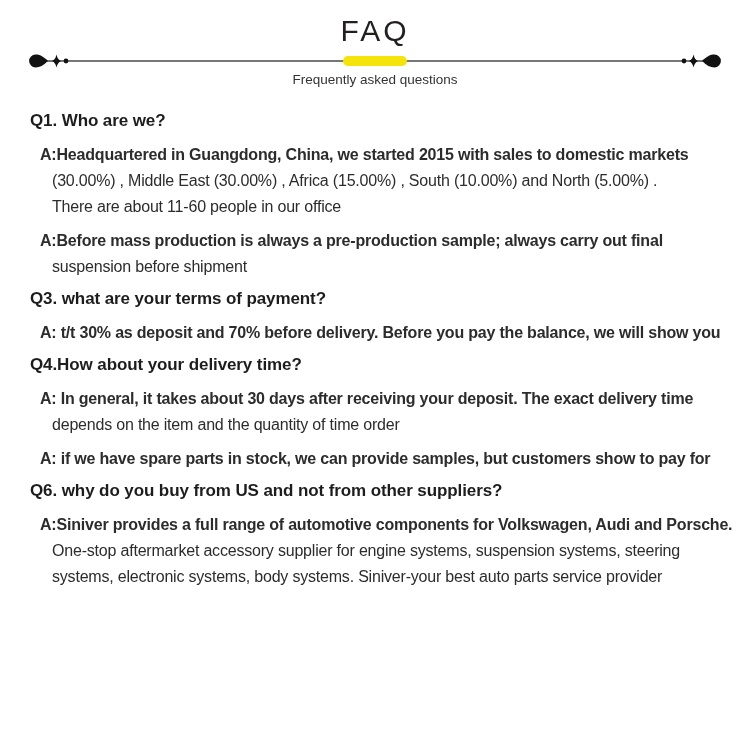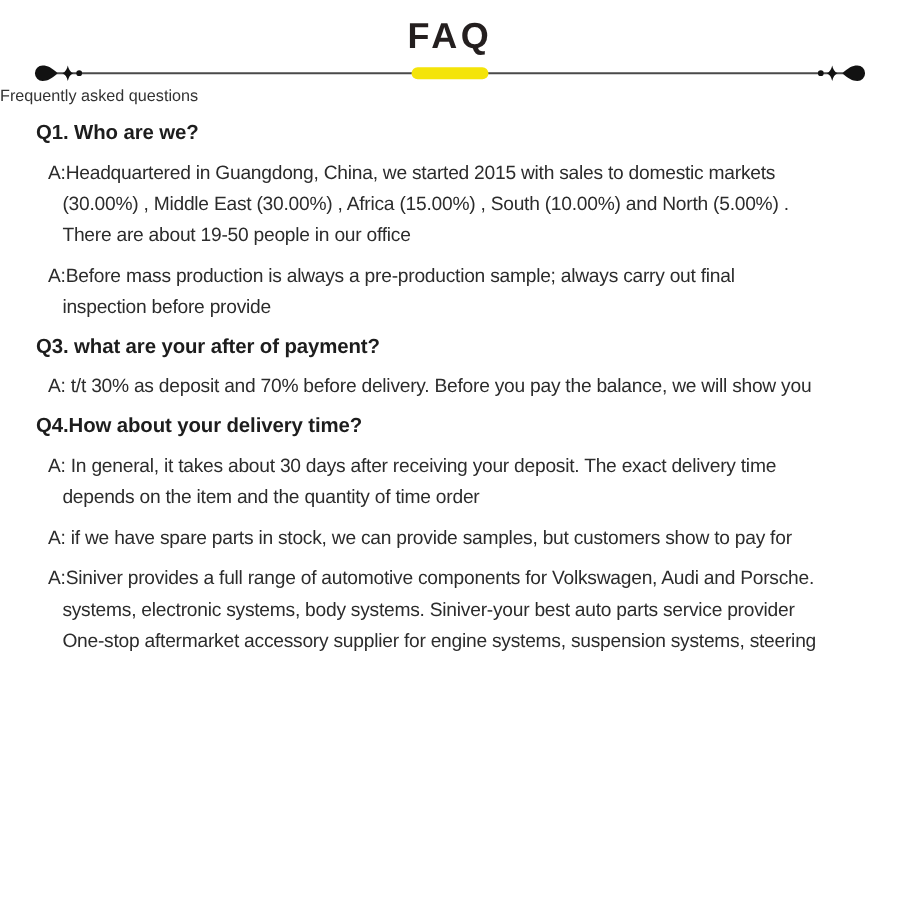--- a/index.html
+++ b/index.html
@@ -9,64 +9,65 @@
     position:relative;
     width:750px; height:750px;
     background:#ffffff;
     overflow:hidden;
     margin:0 auto;
   }
   .header { padding-top:12px; }
   .title {
     text-align:center;
     font-size:30px;
-    font-weight:700;
+    font-weight:400;
     letter-spacing:3px;
     line-height:38px;
     color:var(--title-color,#241f1f);
   }
   .divider {
     position:relative;
     height:22px;
   }
   .divider svg { position:absolute; left:0; top:0; }
   .accent-bar {
     position:absolute;
     left:50%; top:6px;
     transform:translateX(-50%);
     width:64px; height:10px;
     border-radius:5px;
     background:var(--accent,#f4e409);
   }
   .subtitle {
+    text-align:center;
     font-size:13.5px;
     line-height:16px;
     color:var(--subtitle-color,#333333);
   }
   .content {
-    margin-top:12px;
+    margin-top:22px;
     padding:0 18px 0 30px;
   }
   .faq-item { margin-bottom:8px; }
   .q {
     font-size:17px;
     font-weight:700;
     letter-spacing:-0.1px;
     line-height:22px;
     margin:0 0 10px 0;
     color:var(--question-color,#1d1d1d);
   }
   .a-line {
     font-size:16px;
     letter-spacing:-0.2px;
     line-height:26px;
     white-space:nowrap;
     color:var(--answer-color,#2c2c2c);
   }
-  .a-line.first { padding-left:10px; }
+  .a-line.first { padding-left:10px;font-weight:bold; }
   .a-line.cont  { padding-left:22px; }
 </style>
 </head>
 <body>
 
 <div class="page">
 
   <div class="header">
     <div class="title">FAQ</div>
 
@@ -90,54 +91,55 @@
     <div class="subtitle">Frequently asked questions</div>
   </div>
 
   <div class="content">
 
     <div class="faq-item">
       <h2 class="q">Q1. Who are we?</h2>
       <div class="a">
         <div class="a-line first">A:Headquartered in Guangdong, China, we started 2015 with sales to domestic markets</div>
         <div class="a-line cont">(30.00%) , Middle East (30.00%) , Africa (15.00%) , South (10.00%) and North (5.00%) .</div>
-        <div class="a-line cont">There are about 19-50 people in our office</div>
+        <div class="a-line cont">There are about 11-60 people in our office</div>
       </div>
     </div>
 
     <div class="faq-item">
       <div class="a">
         <div class="a-line first">A:Before mass production is always a pre-production sample; always carry out final</div>
-        <div class="a-line cont">inspection before provide</div>
+        <div class="a-line cont">suspension before shipment</div>
       </div>
     </div>
 
     <div class="faq-item">
-      <h2 class="q">Q3. what are your after of payment?</h2>
+      <h2 class="q">Q3. what are your terms of payment?</h2>
       <div class="a">
         <div class="a-line first">A: t/t 30% as deposit and 70% before delivery. Before you pay the balance, we will show you</div>
       </div>
     </div>
 
     <div class="faq-item">
       <h2 class="q">Q4.How about your delivery time?</h2>
       <div class="a">
         <div class="a-line first">A: In general, it takes about 30 days after receiving your deposit. The exact delivery time</div>
         <div class="a-line cont">depends on the item and the quantity of time order</div>
       </div>
     </div>
 
     <div class="faq-item">
       <div class="a">
         <div class="a-line first">A: if we have spare parts in stock, we can provide samples, but customers show to pay for</div>
       </div>
     </div>
 
     <div class="faq-item">
+      <h2 class="q">Q6. why do you buy from US and not from other suppliers?</h2>
       <div class="a">
         <div class="a-line first">A:Siniver provides a full range of automotive components for Volkswagen, Audi and Porsche.</div>
+        <div class="a-line cont">One-stop aftermarket accessory supplier for engine systems, suspension systems, steering</div>
         <div class="a-line cont">systems, electronic systems, body systems. Siniver-your best auto parts service provider</div>
-        <div class="a-line cont">One-stop aftermarket accessory supplier for engine systems, suspension systems, steering</div>
       </div>
     </div>
 
   </div>
 </div>
 
 </body></html>

